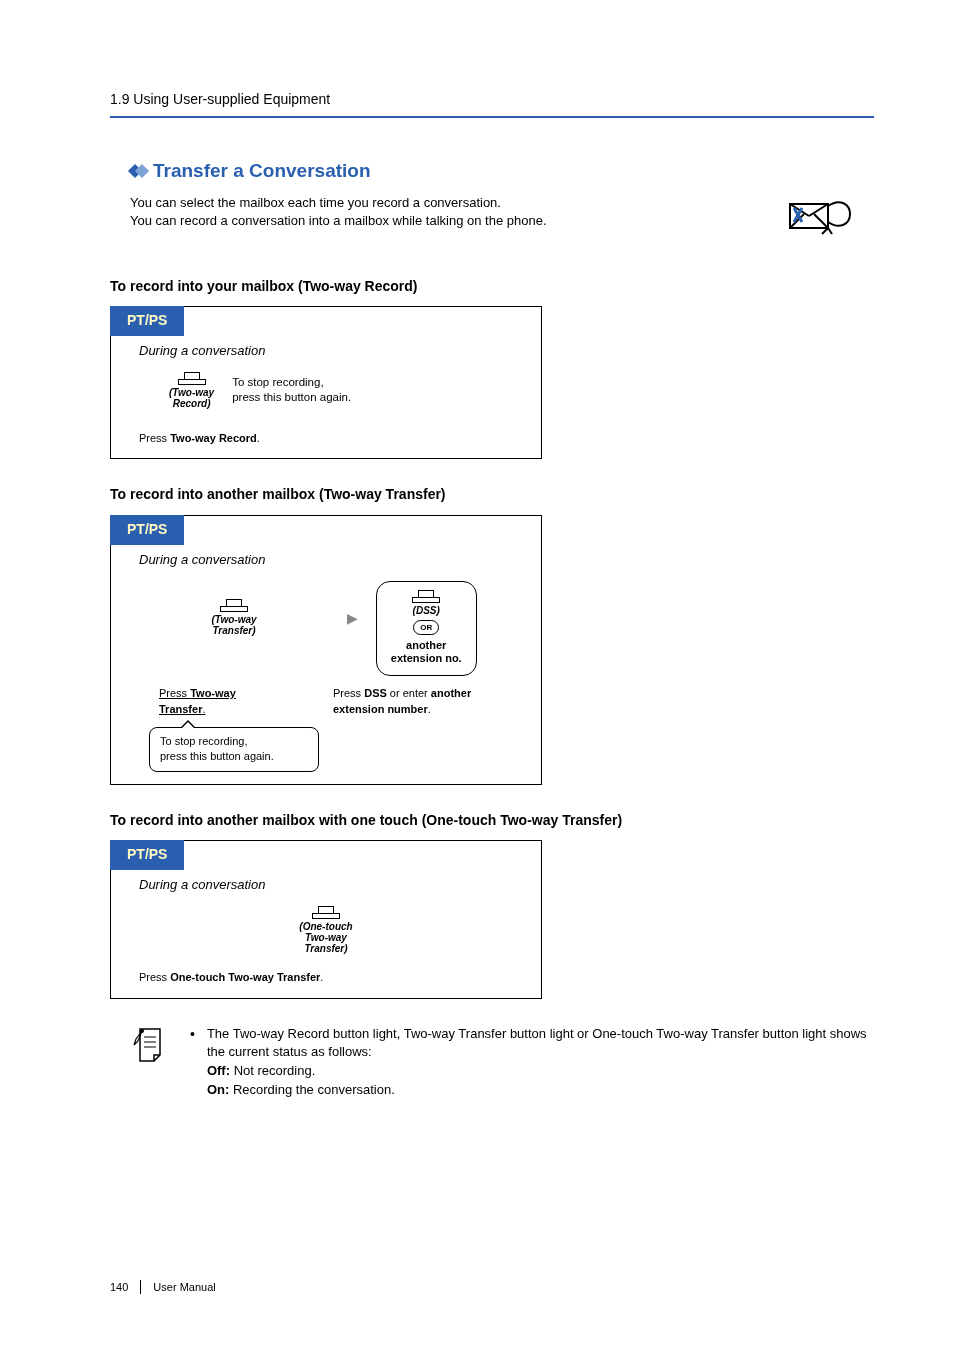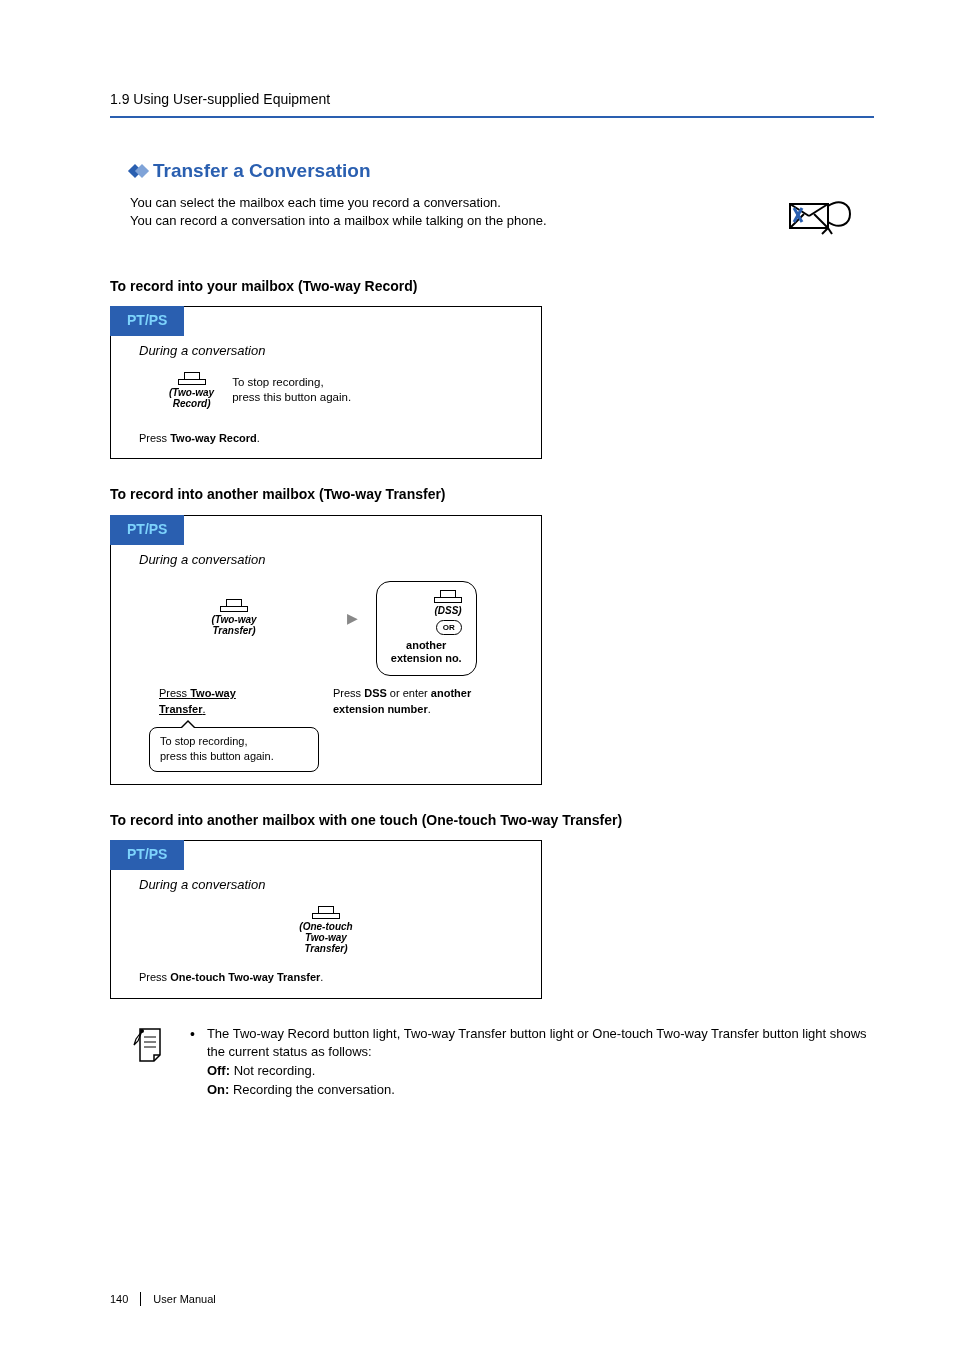--- a/index.html
+++ b/index.html
@@ -70,21 +70,21 @@
   }
   .diagram-box {
     border: 1px solid #000;
     width: 432px;
     padding: 0 0 12px 0;
     margin-bottom: 26px;
     background: #fff;
   }
   .pt-tab {
     background: #2a5fb0;
-    color: #7dd3fc;
+    color: #fef9c3;
     font-weight: bold;
     font-size: 14px;
     padding: 4px 16px;
     display: inline-block;
     margin: -1px 0 0 -1px;
     border: 1px solid #2a5fb0;
   }
   .diagram-inner {
     padding: 6px 28px 0 28px;
   }
@@ -143,21 +143,21 @@
   .arrow-right {
     color: #888;
     font-size: 14px;
   }
   .rounded-group {
     border: 1px solid #000;
     border-radius: 14px;
     padding: 8px 14px 10px 14px;
     display: flex;
     flex-direction: column;
-    align-items: flex-end;
+    align-items: center;
     min-width: 100px;
   }
   .or-pill {
     border: 1px solid #000;
     border-radius: 8px;
     font-size: 8px;
     font-weight: bold;
     padding: 1px 6px;
     margin: 4px 0;
     background:#fff;
@@ -204,21 +204,21 @@
     font-size: 14px;
     line-height: 1;
     margin-top: 2px;
   }
   .notes-text {
     font-size: 13px;
     line-height: 1.45;
   }
   .footer {
     position: absolute;
-    bottom: 44px;
+    bottom: 56px;
     left: 110px;
     font-size: 11px;
     display: flex;
     align-items: center;
     gap: 12px;
   }
   .footer .pnum { font-size: 11px; }
   .footer-sep {
     width: 1px; height: 14px; background:#000;
   }

